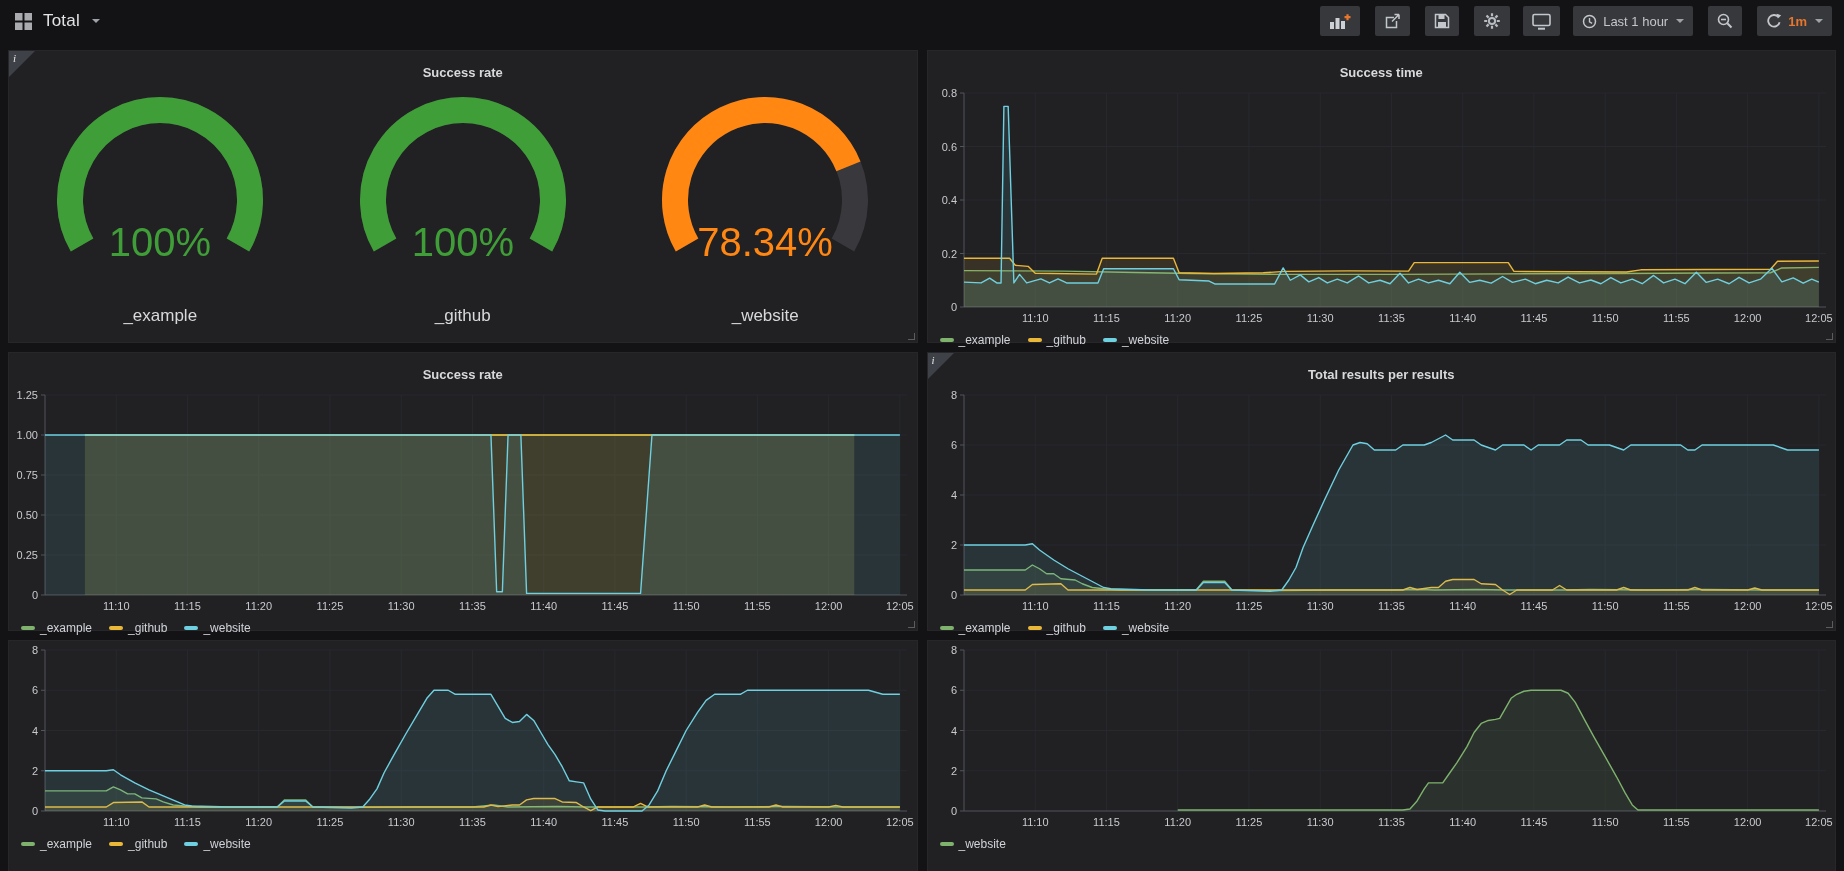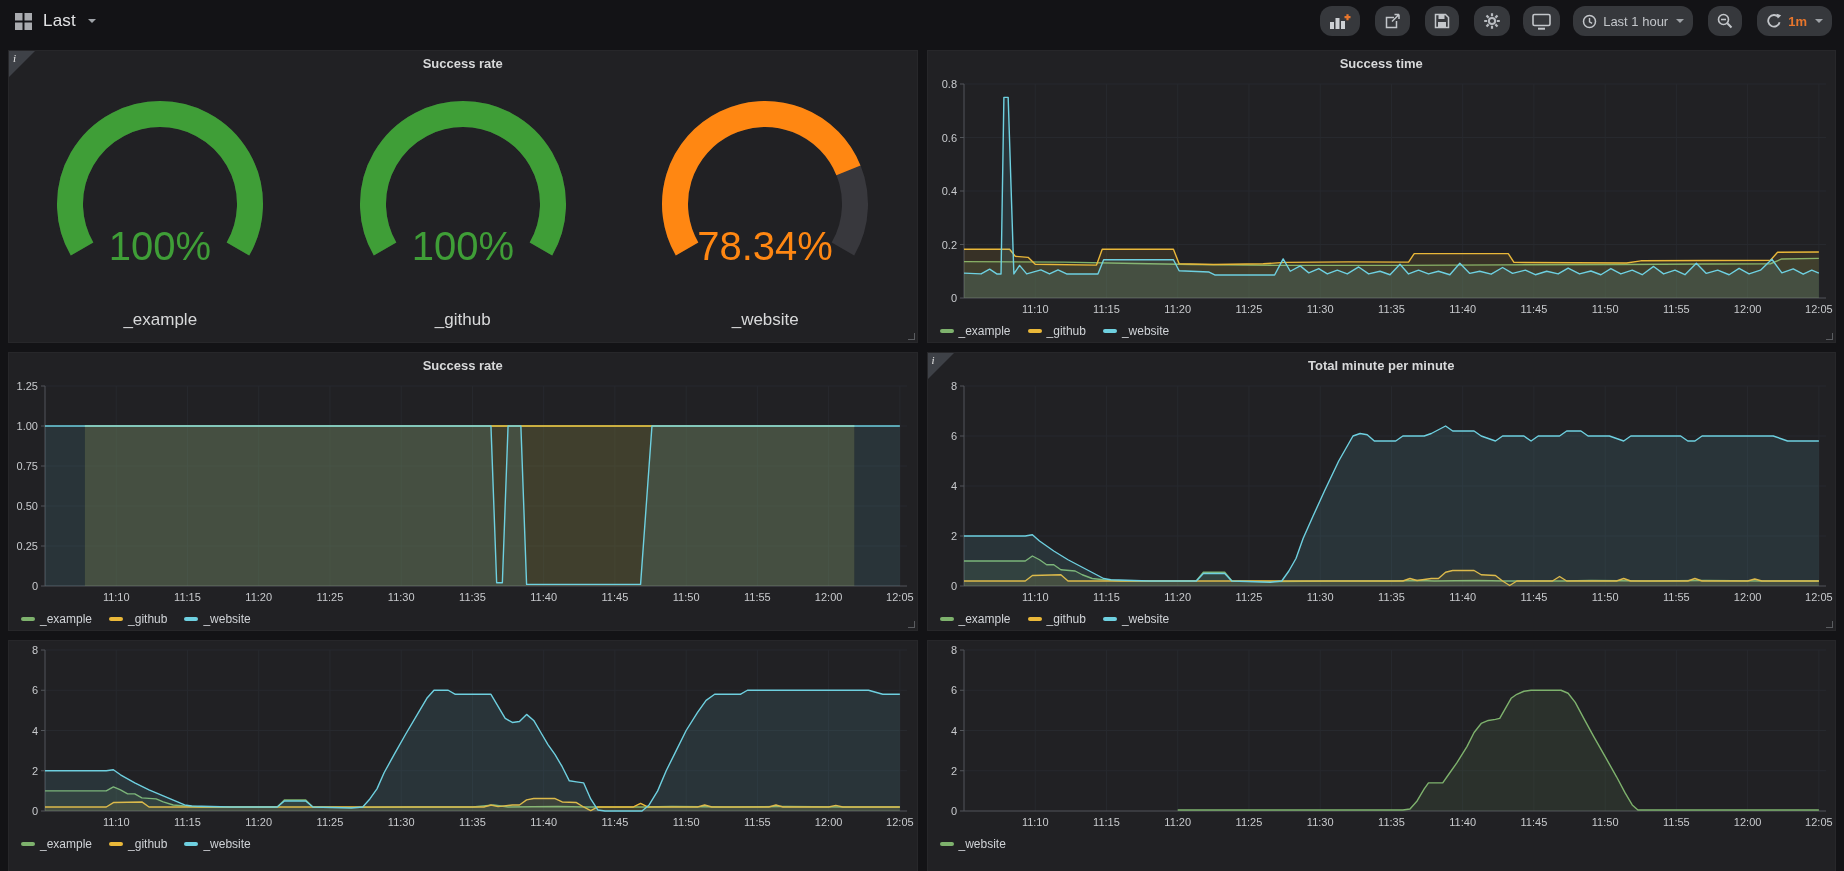--- a/index.html
+++ b/index.html
@@ -6,41 +6,41 @@
   html,body { width:1844px; height:871px; overflow:hidden; background:#131316;
               font-family:"Liberation Sans","DejaVu Sans",sans-serif; }
   
   .navbar { height:42px; display:flex; align-items:center; justify-content:space-between;
             padding:0 12px 0 14px; background:#131316; }
   .nav-left { display:flex; align-items:center; gap:10px; }
   .dash-title { color:#e2e3e5; font-size:17px; letter-spacing:.2px; cursor:pointer; }
   .caret { width:0; height:0; border-left:4px solid transparent; border-right:4px solid transparent;
            border-top:4px solid #9fa3a8; display:inline-block; margin-left:2px; }
   .nav-right { display:flex; align-items:center; }
-  .btn { height:30px; min-width:34px; background:#36383c; border:none; border-radius:12px;
+  .btn { height:30px; min-width:34px; background:#36383c; border:none; border-radius:2px;
          display:flex; align-items:center; justify-content:center; gap:6px; cursor:pointer;
          color:#c3c6ca; font-size:13px; padding:0 9px; }
   .btn + .btn { margin-left:15px; }
   .btn-gap { width:13px; }
   .orange-txt { color:#e8762c; font-weight:bold; }
   svg.ic { display:block; }
   
   .dashboard { padding:8px; display:grid; grid-template-columns:1fr 1fr;
                grid-template-rows:293px 279px 300px; gap:9px; }
   .panel { position:relative; background:#212124; border:1px solid rgba(255,255,255,.03); }
   .panel-title { height:24px; line-height:26px; text-align:center; color:#d8d9da;
-                 font-size:13px; font-weight:bold; cursor:move; }
+                 font-size:13px; font-weight:bold; cursor:move;margin-top:9px; }
   .info-corner { position:absolute; top:0; left:0; width:0; height:0;
                  border-top:26px solid #3e4147; border-right:26px solid transparent; z-index:2; }
   .info-corner i { position:absolute; top:-25px; left:4px; font:italic 11px "Liberation Serif","DejaVu Serif",serif;
                    color:#e8e8e8; }
   .resize-corner { position:absolute; right:2px; bottom:2px; width:7px; height:7px;
                    border-right:1px solid #8a8d92; border-bottom:1px solid #8a8d92; opacity:.55; }
   
-  .gauges { display:flex; height:calc(100% - 24px);align-items:center; }
+  .gauges { display:flex; height:calc(100% - 24px); }
   .gauge { flex:1; text-align:center; padding-top:12px; }
   .gauge-label { margin-top:6px; font-size:17px; color:#d8d9da; }
   
   .chart-svg { display:block; width:100%; }
   .r1 .chart-svg { height:243px; }
   .r2 .chart-svg { height:229px; }
   .r3 .chart-svg { height:190px; }
   .legend { height:26px; display:flex; align-items:center; gap:17px; padding-left:12px; }
   .legend-item { display:flex; align-items:center; gap:5px; cursor:pointer; }
   .legend-item .dash { width:14px; height:4px; border-radius:2px; display:inline-block; }
@@ -52,21 +52,21 @@
 <div class="navbar">
   <div class="nav-left">
     <span>
       <svg class="ic" width="19" height="19" viewBox="0 0 19 19">
         <rect x="1" y="1" width="7.5" height="7.5" fill="#a9abaf"></rect>
         <rect x="10.5" y="1" width="7.5" height="7.5" fill="#a9abaf"></rect>
         <rect x="1" y="10.5" width="7.5" height="7.5" fill="#a9abaf"></rect>
         <rect x="10.5" y="10.5" width="7.5" height="7.5" fill="#a9abaf"></rect>
       </svg>
     </span>
-    <span class="dash-title">Last</span>
+    <span class="dash-title">Total</span>
     <span class="caret"></span>
   </div>
   <div class="nav-right">
     <button class="btn">
       <svg class="ic" width="22" height="17" viewBox="0 0 22 17">
         <rect x="1" y="9" width="4" height="7" fill="#cdd0d4"></rect>
         <rect x="6.5" y="5" width="4" height="11" fill="#cdd0d4"></rect>
         <rect x="12" y="8" width="4" height="8" fill="#cdd0d4"></rect>
         <path d="M18.5 1.2v6 M15.5 4.2h6" stroke="#e8762c" stroke-width="2.2" fill="none"></path>
       </svg>
@@ -307,21 +307,21 @@
           <span class="lbl">_website</span>
         </span>
       </div>
     <div class="resize-corner"></div>
   </div>
 
   <div class="panel r2">
     <div class="info-corner">
         <i>i</i>
       </div>
-    <div class="panel-title">Total minute per minute</div>
+    <div class="panel-title">Total results per results</div>
     <svg class="chart-svg" width="908" height="229">
         <g>
           <line x1="107.2396694214876" y1="9" x2="107.2396694214876" y2="209" stroke="#27292e" stroke-width="1"></line>
           <line x1="178.4793388429752" y1="9" x2="178.4793388429752" y2="209" stroke="#27292e" stroke-width="1"></line>
           <line x1="249.71900826446281" y1="9" x2="249.71900826446281" y2="209" stroke="#27292e" stroke-width="1"></line>
           <line x1="320.9586776859504" y1="9" x2="320.9586776859504" y2="209" stroke="#27292e" stroke-width="1"></line>
           <line x1="392.19834710743805" y1="9" x2="392.19834710743805" y2="209" stroke="#27292e" stroke-width="1"></line>
           <line x1="463.43801652892563" y1="9" x2="463.43801652892563" y2="209" stroke="#27292e" stroke-width="1"></line>
           <line x1="534.6776859504132" y1="9" x2="534.6776859504132" y2="209" stroke="#27292e" stroke-width="1"></line>
           <line x1="605.9173553719008" y1="9" x2="605.9173553719008" y2="209" stroke="#27292e" stroke-width="1"></line>

